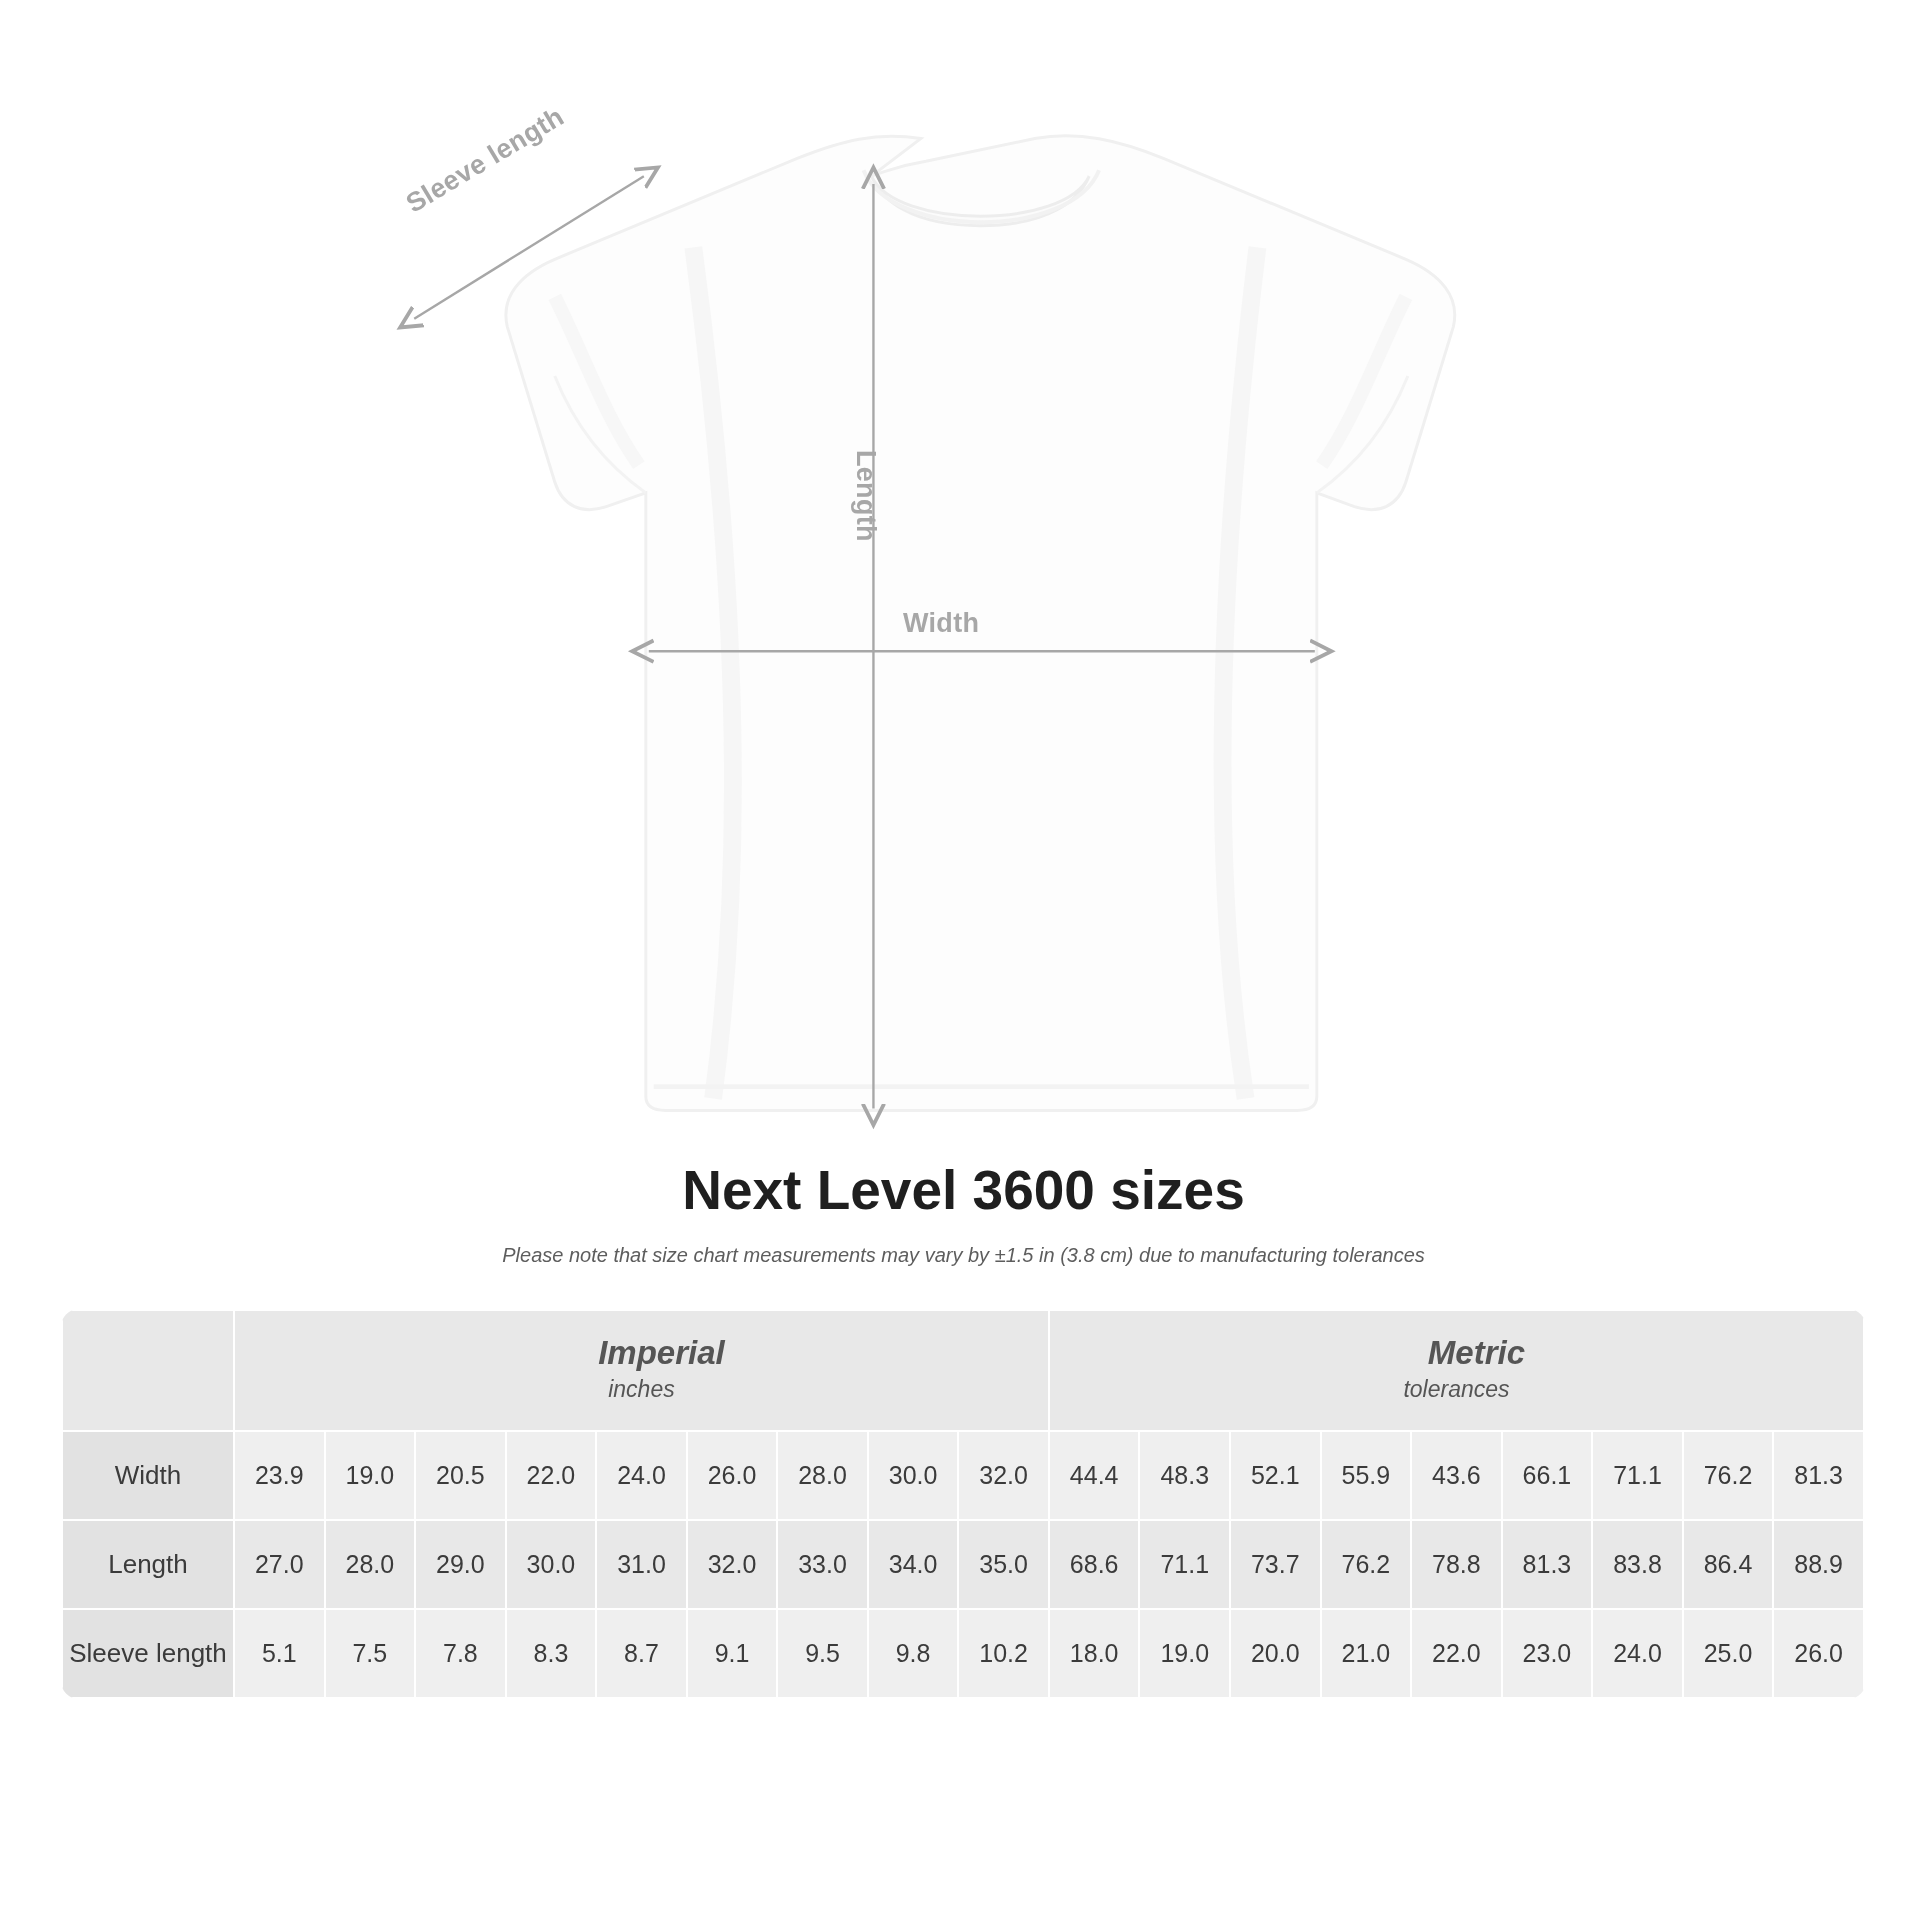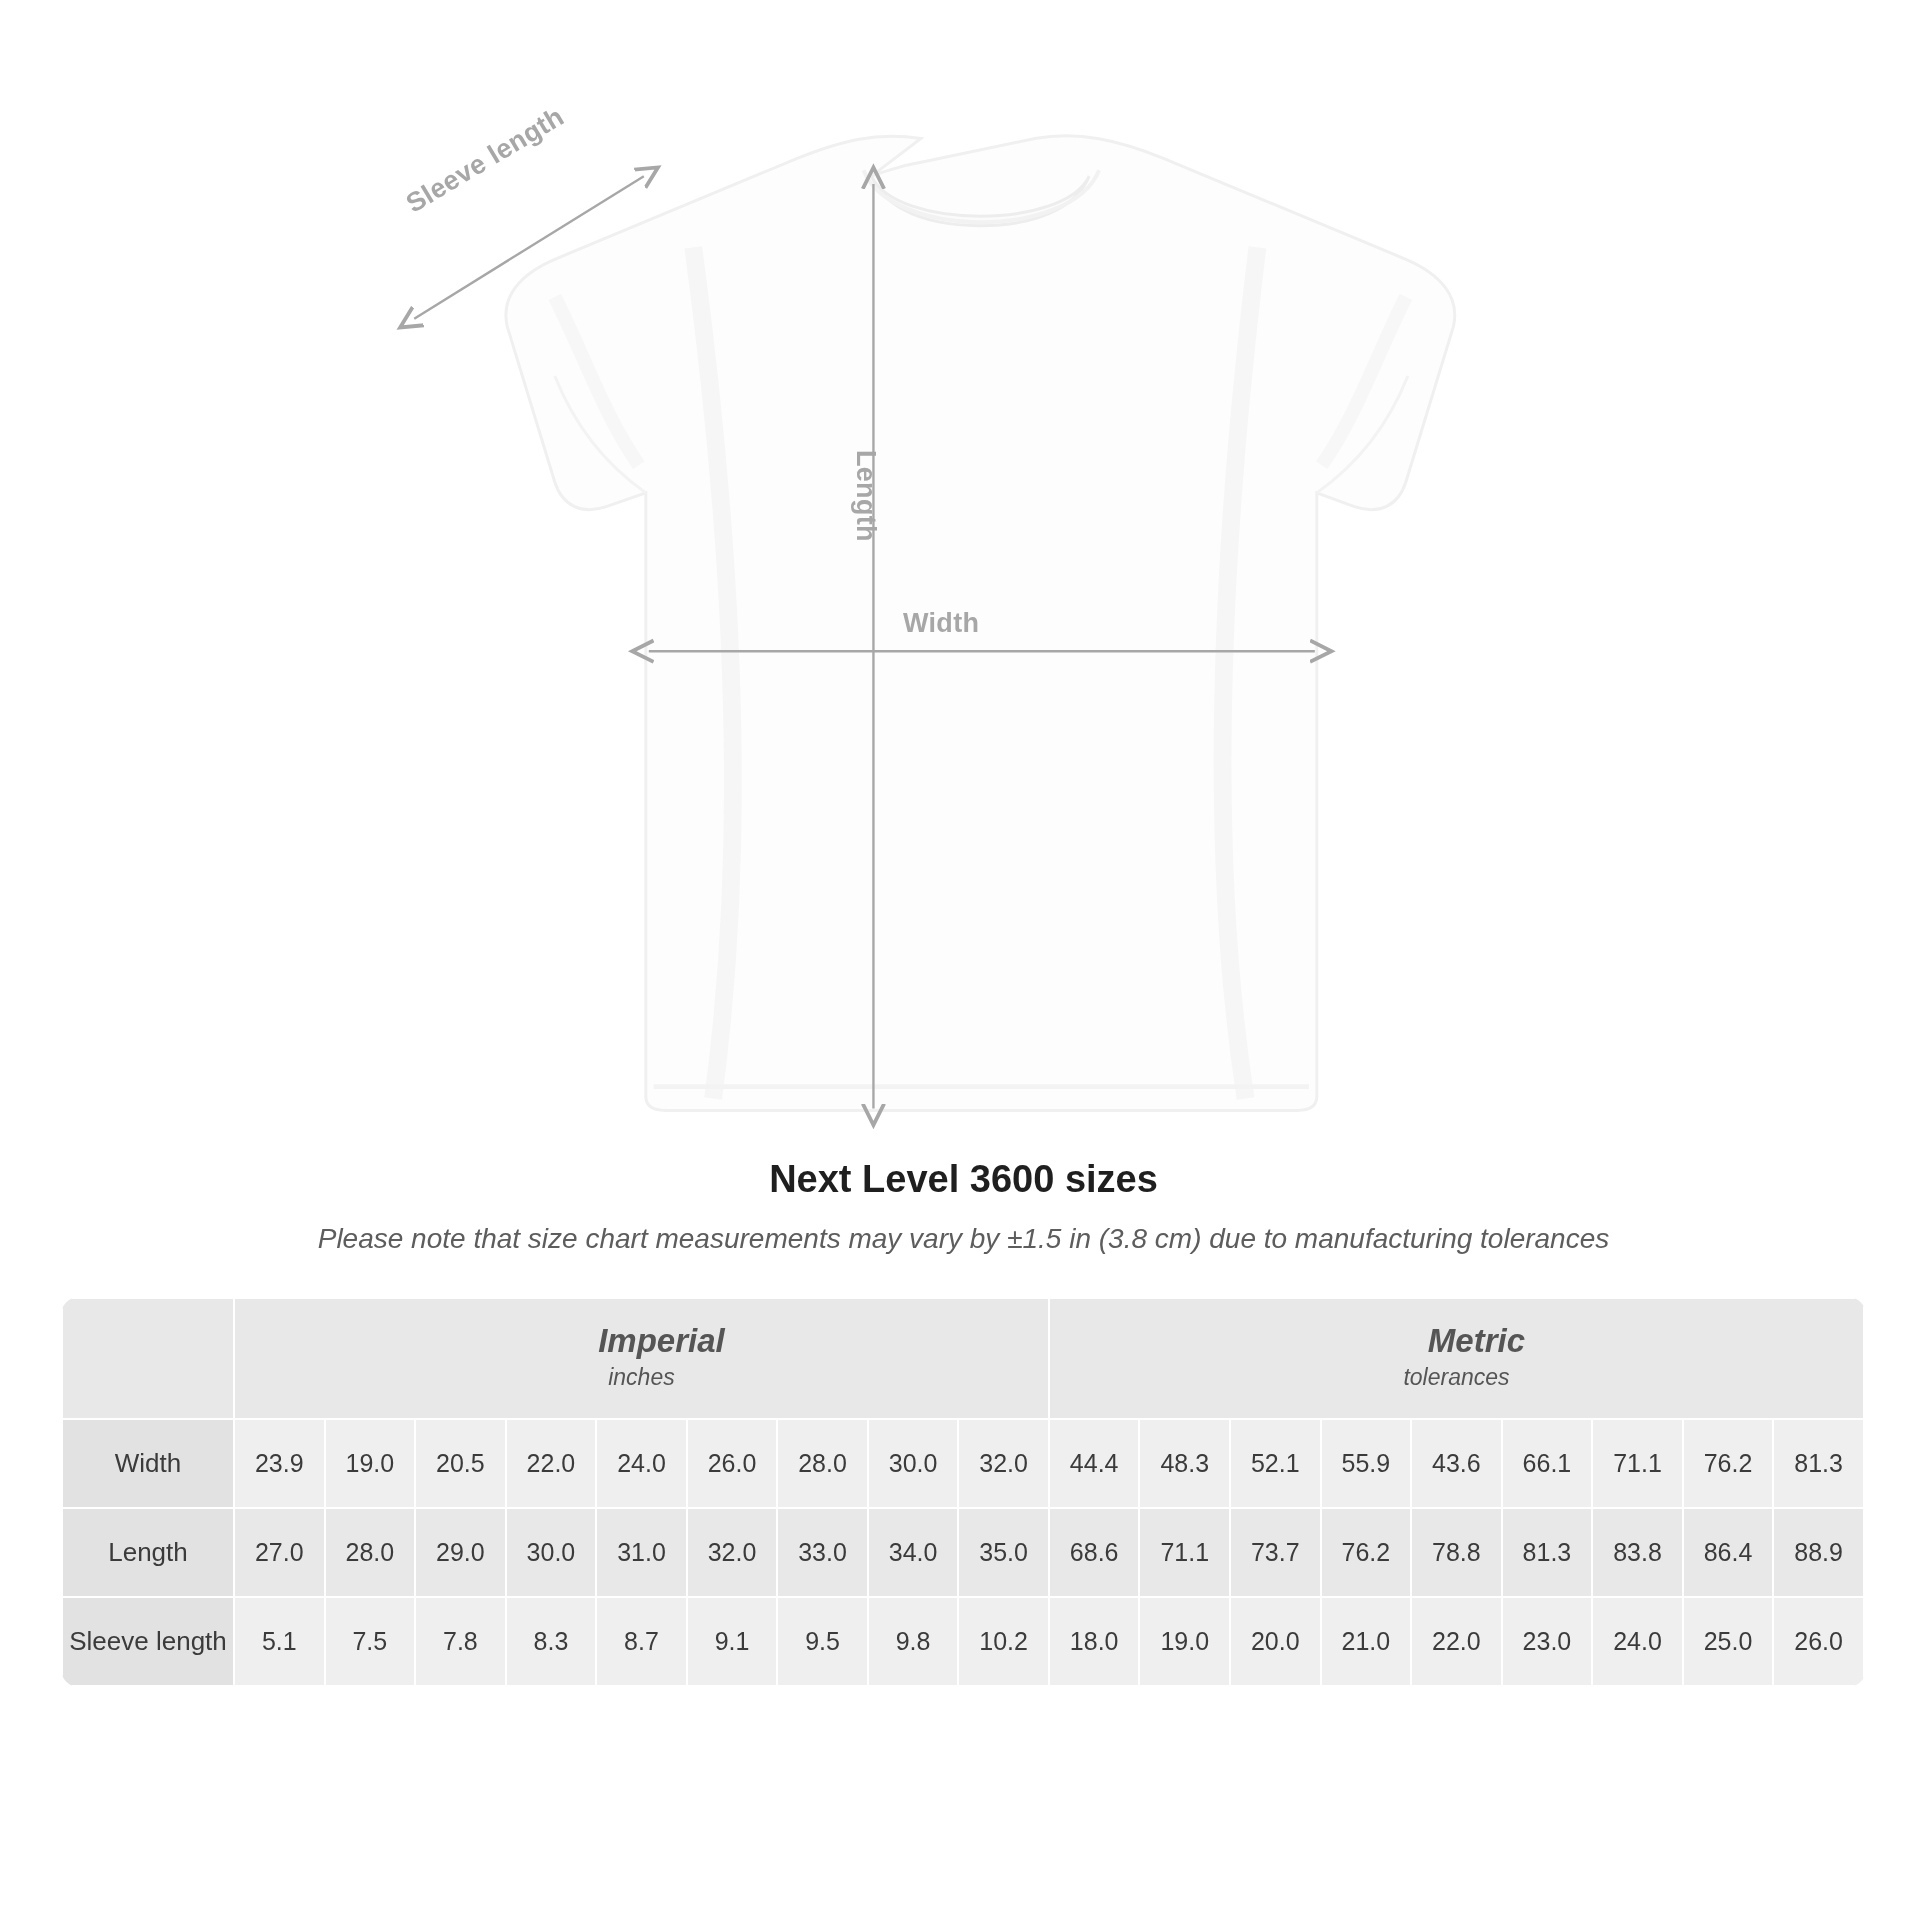--- a/index.html
+++ b/index.html
@@ -50,27 +50,27 @@
     left: 903px;
     top: 608px;
   }
 
   
   .title-block {
     text-align: center;
     margin-top: 10px;
   }
   .chart-title {
-    font-size: 38px;
+    font-size: 55px;
     font-weight: bold;
     color: #1f1f1f;
     margin: 0 0 22px 0;
   }
   .chart-note {
-    font-size: 28px;
+    font-size: 20px;
     font-style: italic;
     color: #5d5d5d;
     margin: 0;
   }
 
   
   .table-wrap {
     margin: 42px 61px 0 61px;
     border-radius: 18px;
     overflow: hidden;

